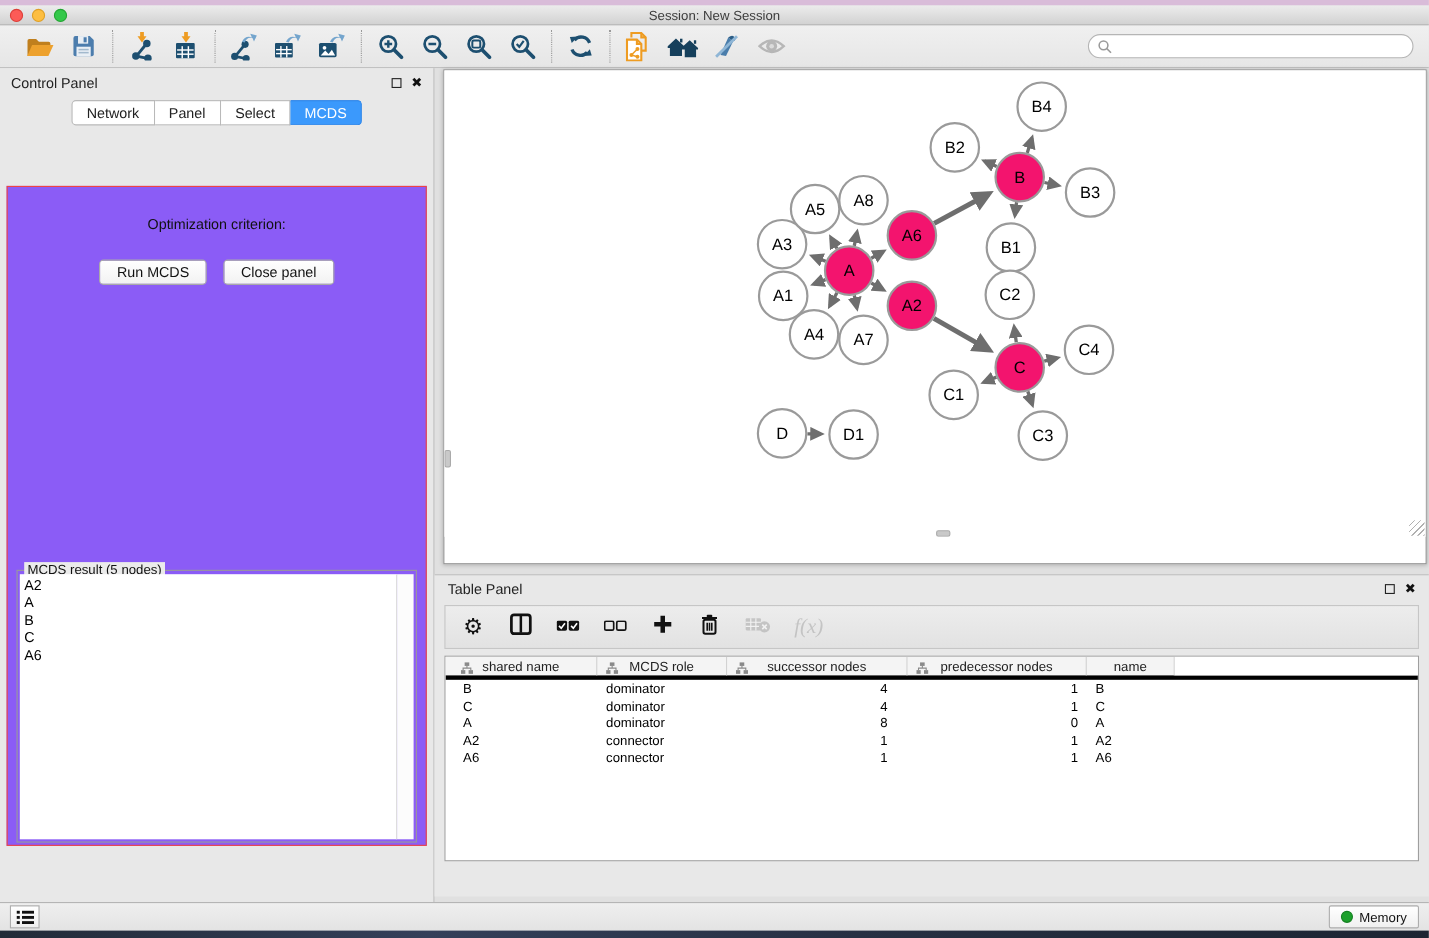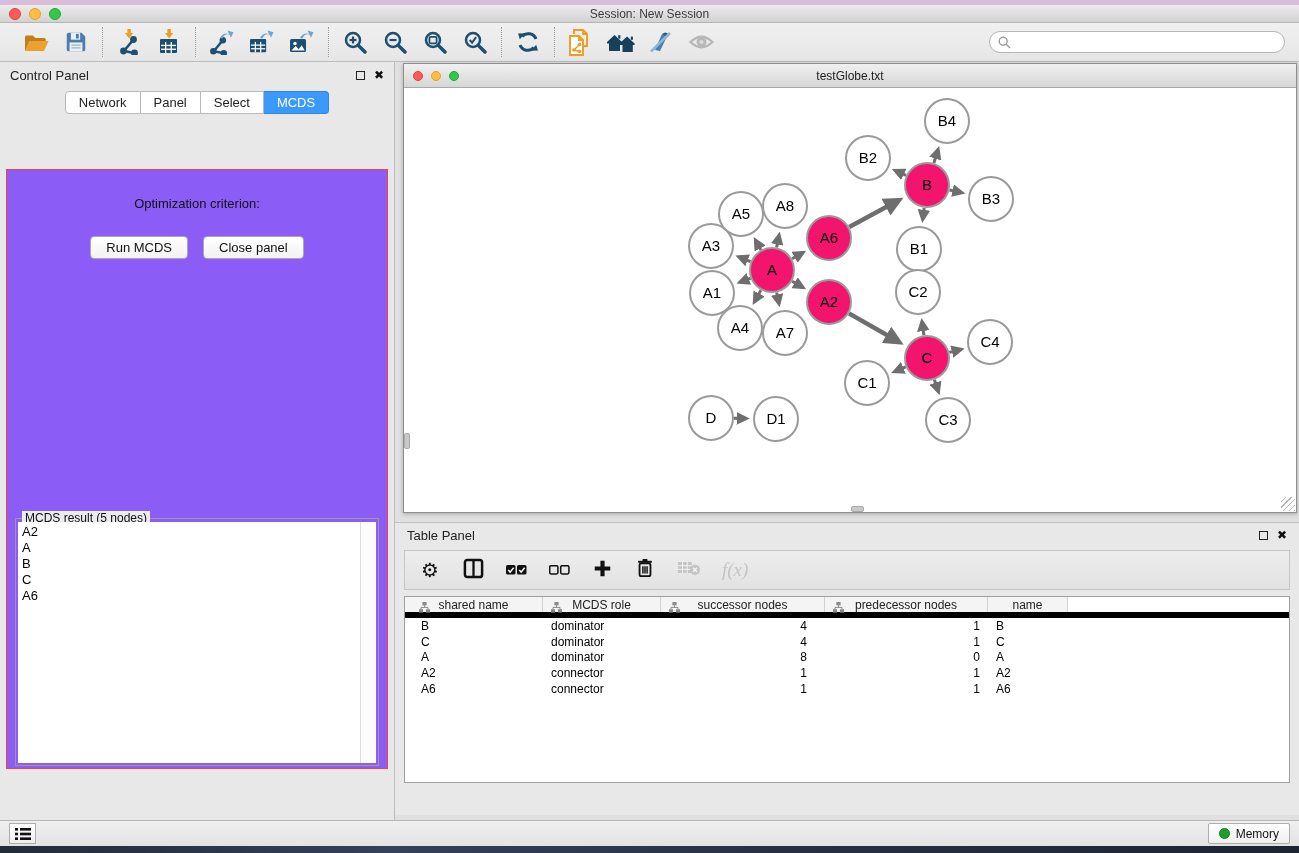--- a/index.html
+++ b/index.html
@@ -95,21 +95,21 @@
   .tp-head .ph-title{ font-size:13px; flex:1; color:#222;}
   .tp-toolbar { margin:3px 9px 0 9px; height:40px; background:linear-gradient(#ededed,#e2e2e2);
     border:1px solid #c6c6c6; display:flex; align-items:center; gap:21px; padding:0 14px; }
   .tp-btn { display:flex; align-items:center; justify-content:center; min-width:22px; height:24px; }
   .tp-btn.disabled { opacity:.45; }
   .gear-glyph { font-size:20px; color:#111; line-height:1; font-family:"DejaVu Sans",sans-serif;}
   .fx-glyph { font-size:19px; color:#9a9a9a; font-style:italic; font-family:"Liberation Serif","DejaVu Serif",serif; }
 
   .datatable { margin:6px 9px 0 9px; height:187px; background:#fff; border:1px solid #9f9f9f;
     position:relative; overflow:hidden; }
-  .thead { display:flex; height:21px; border-bottom:6px solid #000000; background:#f4f4f4; }
+  .thead { display:flex; height:21px; border-bottom:4px solid #000000; background:#f4f4f4; }
   .th { position:relative; border-right:1px solid #d2d2d2; display:flex; align-items:center;
     justify-content:center; font-size:12px; color:#222; }
   .th .hicon { position:absolute; left:8px; top:5px; }
   .th:first-child .hicon { left:14px; }
   .tbody { font-size:12px; color:#000; }
   .tr { display:flex; height:15.8px; align-items:center; }
   .td { overflow:hidden; white-space:nowrap; }
   .td.l { text-align:left; } .td.r { text-align:right; }
 
   .tp-tabs { display:flex; justify-content:center; margin-top:5px; }
@@ -406,28 +406,20 @@
             <div>C</div>
             <div>A6</div>
           </div>
         <div class="rg-scroll"></div>
       </div>
     </div>
   </div>
 
   <div class="rside">
     <div class="netwin">
-      <div class="wtitle">
-        <div class="lights">
-          <div class="light red"></div>
-          <div class="light yellow"></div>
-          <div class="light green"></div>
-        </div>
-        <div class="title">testGlobe.txt</div>
-      </div>
       <div class="canvas">
         <svg id="graph-svg" width="892" height="424">
             <defs>
               <marker id="arr" markerUnits="strokeWidth" markerWidth="4.6" markerHeight="4.2" refX="3.2" refY="2.1" orient="auto">
                 <path d="M0 0 L4.4 2.1 L0 4.2 Z" fill="#6e6e6e"></path>
               </marker>
             </defs>
             <line x1="346.52383930205286" y1="190.2325282675464" x2="335.8256342956011" y2="194.33350685335293" stroke="#6e6e6e" stroke-width="3" marker-end="url(#arr)"></line>
             <line x1="346.59698311096014" y1="173.57914089611546" x2="334.7308653605821" y2="168.91050440416345" stroke="#6e6e6e" stroke-width="3" marker-end="url(#arr)"></line>
             <line x1="356.8892211130393" y1="202.13828673261628" x2="350.3957048187578" y2="213.90778501600153" stroke="#6e6e6e" stroke-width="3" marker-end="url(#arr)"></line>

